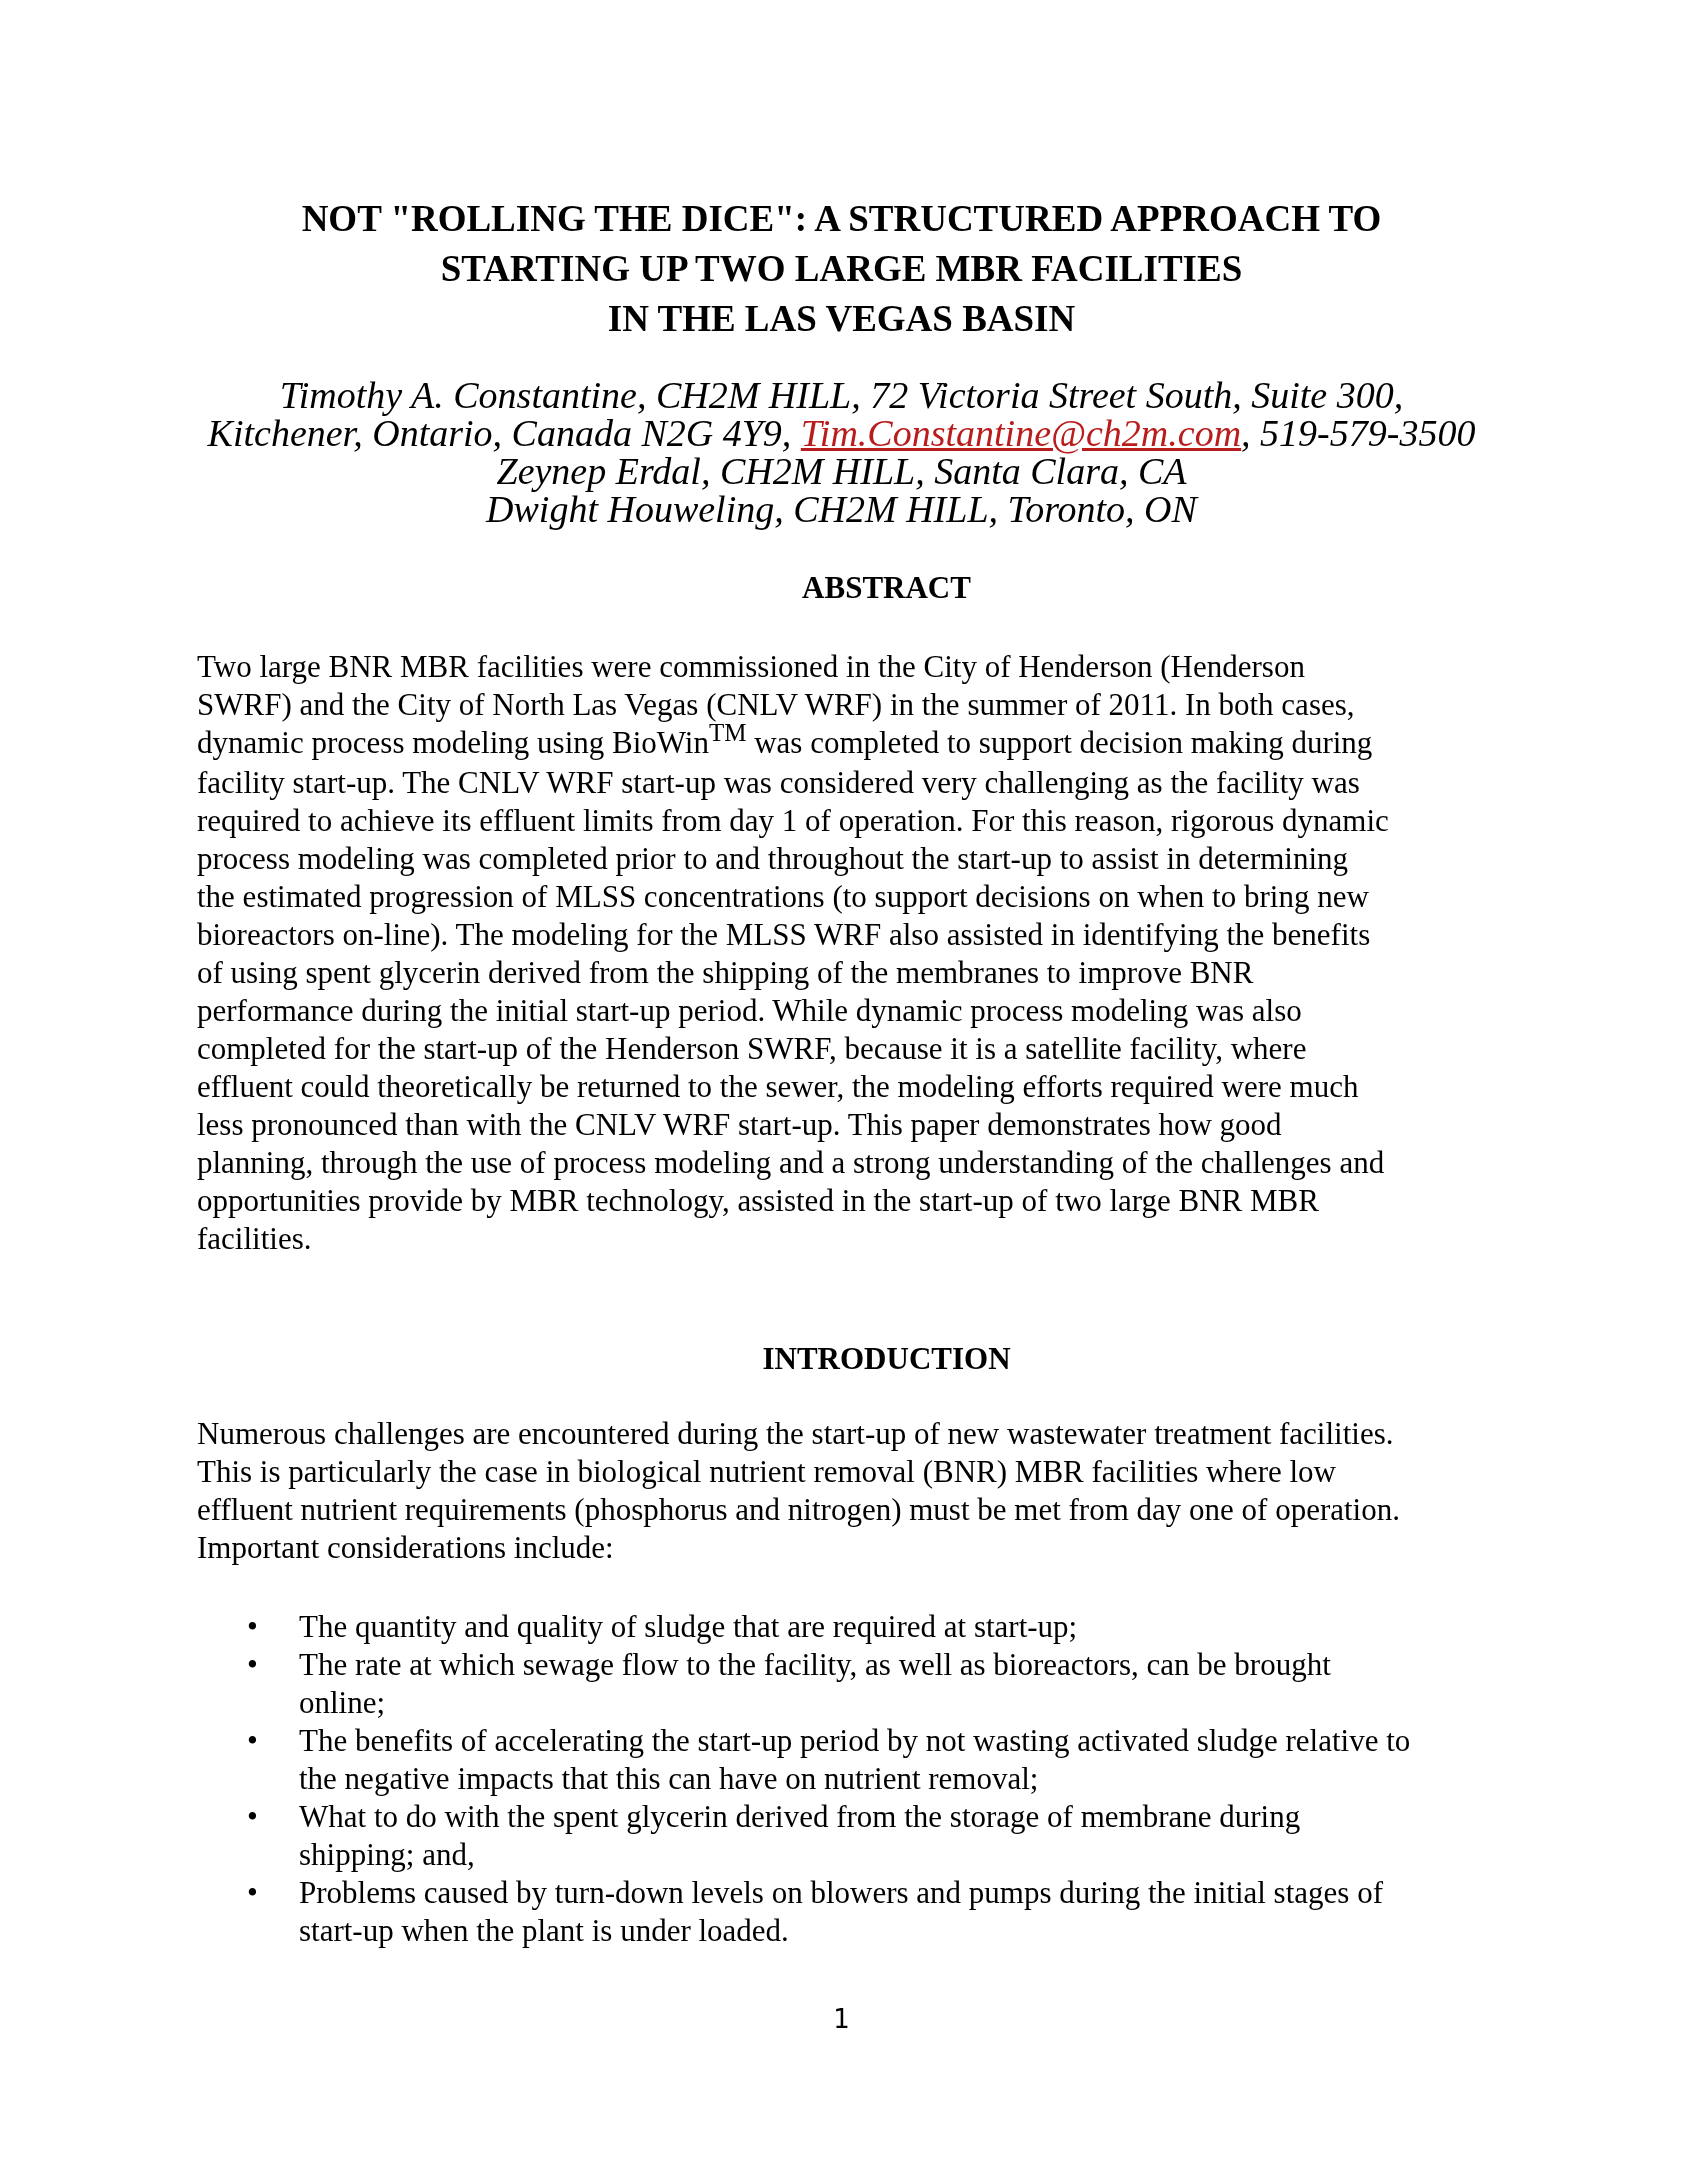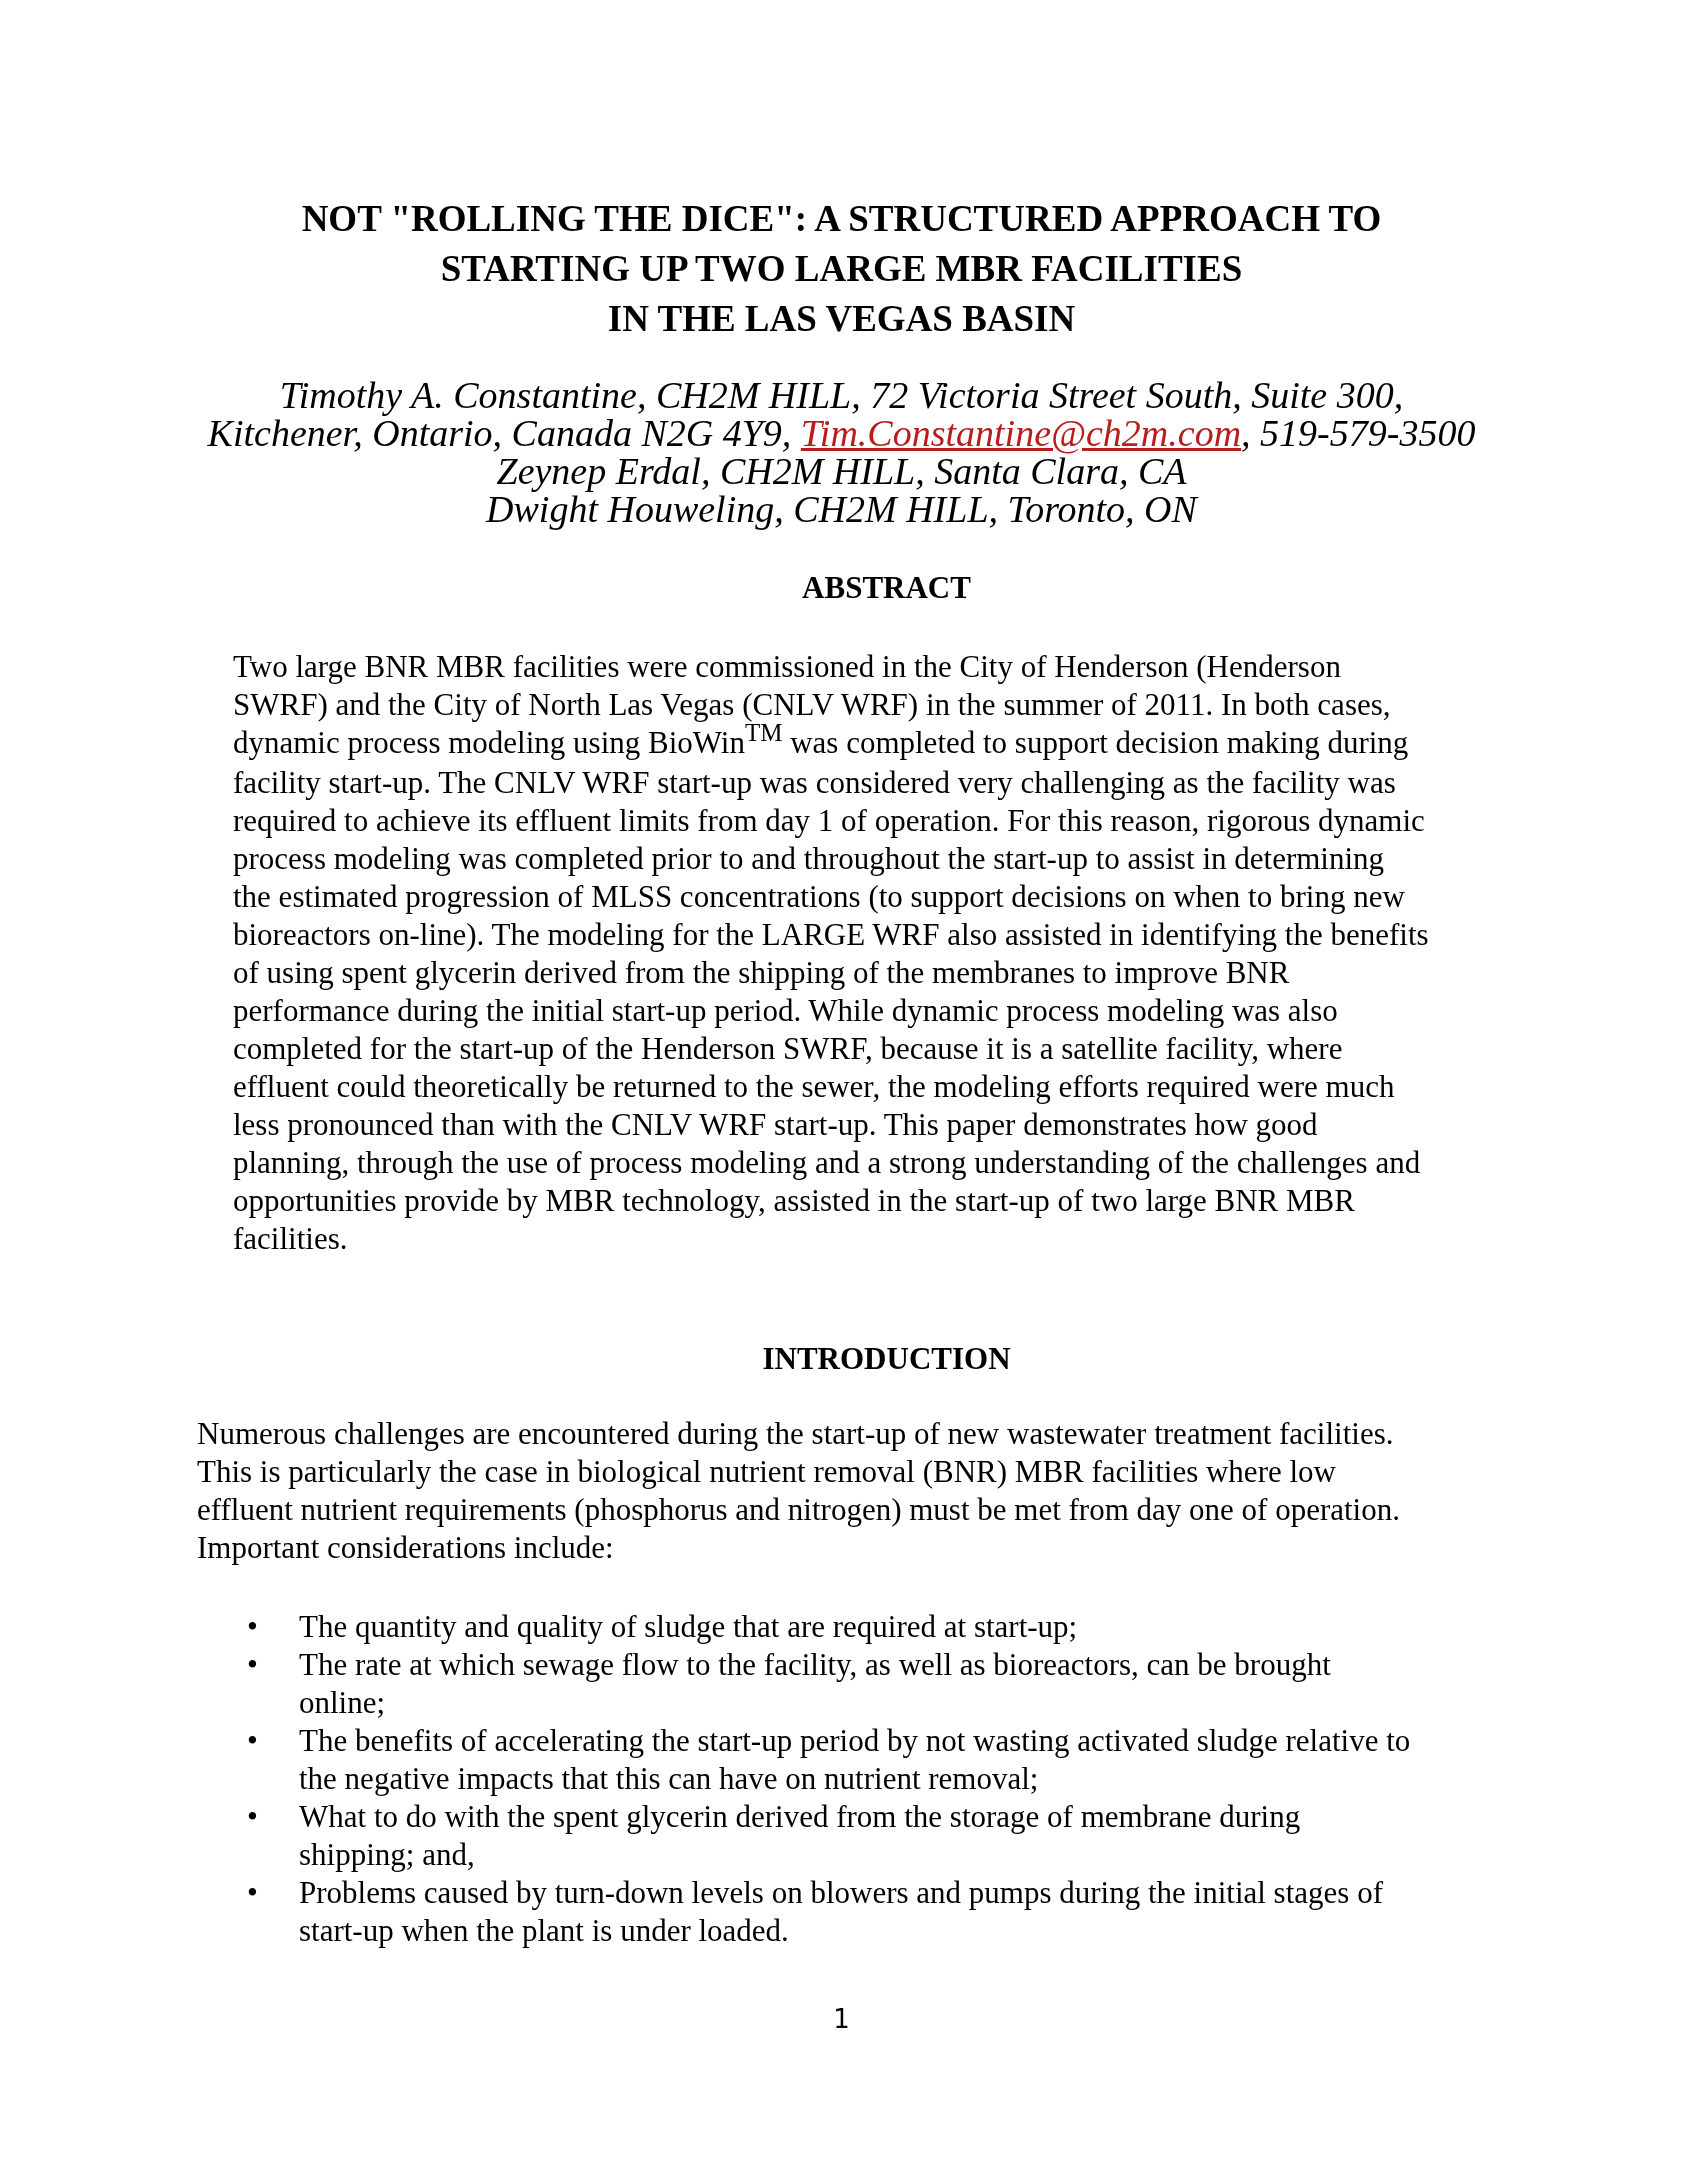--- a/index.html
+++ b/index.html
@@ -35,29 +35,29 @@
 
   <div class="authors">
     <span class="author-line serif">Timothy A. Constantine, CH2M HILL, 72 Victoria Street South, Suite 300,</span>
     <span class="author-line serif"><span>Kitchener, Ontario, Canada N2G 4Y9, </span><a class="email-link" style="color: #b91c1c;">Tim.Constantine@ch2m.com</a><span>, 519-579-3500</span></span>
     <span class="author-line serif">Zeynep Erdal, CH2M HILL, Santa Clara, CA</span>
     <span class="author-line serif">Dwight Houweling, CH2M HILL, Toronto, ON</span>
   </div>
 
   <div class="heading serif" style="top:569px;">ABSTRACT</div>
 
-  <div class="para serif" style="top:648px;margin-left:36px;">
+  <div class="para serif" style="top:648px;">
     <span class="line">Two large BNR MBR facilities were commissioned in the City of Henderson (Henderson</span>
     <span class="line">SWRF) and the City of North Las Vegas (CNLV WRF) in the summer of 2011.  In both cases,</span>
     <span class="line"><span>dynamic process modeling using BioWin</span><sup class="tm">TM</sup><span> was completed to support decision making during</span></span>
     <span class="line">facility start-up.  The CNLV WRF start-up was considered very challenging as the facility was</span>
     <span class="line">required to achieve its effluent limits from day 1 of operation.  For this reason, rigorous dynamic</span>
     <span class="line">process modeling was completed prior to and throughout the start-up to assist in determining</span>
     <span class="line">the estimated progression of MLSS concentrations (to support decisions on when to bring new</span>
-    <span class="line">bioreactors on-line).  The modeling for the LARGE WRF also assisted in identifying the benefits</span>
+    <span class="line">bioreactors on-line).  The modeling for the MLSS WRF also assisted in identifying the benefits</span>
     <span class="line">of using spent glycerin derived from the shipping of the membranes to improve BNR</span>
     <span class="line">performance during the initial start-up period.  While dynamic process modeling was also</span>
     <span class="line">completed for the start-up of the Henderson SWRF, because it is a satellite facility, where</span>
     <span class="line">effluent could theoretically be returned to the sewer, the modeling efforts required were much</span>
     <span class="line">less pronounced than with the CNLV WRF start-up.  This paper demonstrates how good</span>
     <span class="line">planning, through the use of process modeling and a strong understanding of the challenges and</span>
     <span class="line">opportunities provide by MBR technology, assisted in the start-up of two large BNR MBR</span>
     <span class="line">facilities.</span>
   </div>
 

